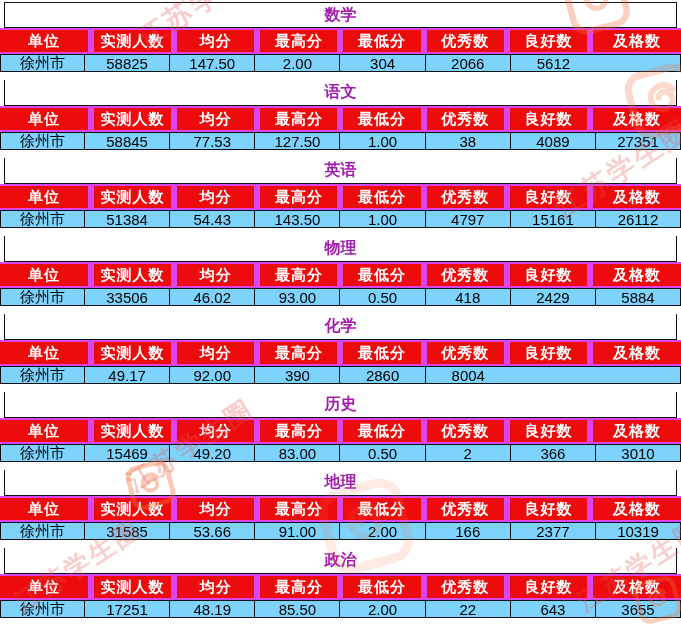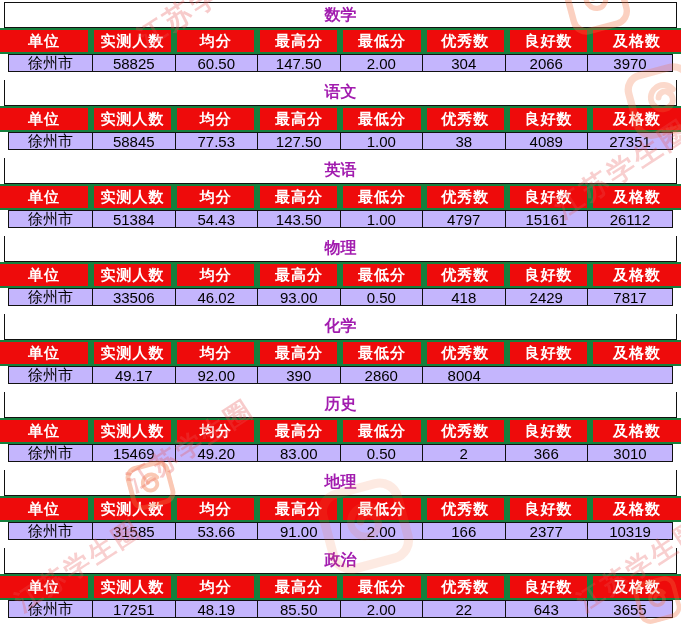--- a/index.html
+++ b/index.html
@@ -30,37 +30,37 @@
     font-size:16px;font-weight:bold;color:#a21caf;
   }
   .section + .section .title-row{border-top:none;}
   .head-row{
     height:26px;
     box-sizing:border-box;
     padding:2px 0;
     display:grid;
     grid-template-columns:88px repeat(6,1fr) 88px;
     column-gap:6px;
-    background:#15803d;
+    background:#d946ef;
   }
   .head-cell{
     background:var(--red);
     color:#fff;
     font-size:15px;font-weight:bold;
     display:flex;align-items:center;justify-content:center;
     letter-spacing:1px;
   }
   .data-row{
     height:18px;
-    margin:0 8px;
+    margin:0 0;
     border:1px solid var(--border);
     box-sizing:border-box;
     display:grid;
     grid-template-columns:84px repeat(6,1fr) 84px;
-    background:#c4b5fd;
+    background:#7dd3fc;
   }
   .data-cell{
     display:flex;align-items:center;justify-content:center;
     font-size:15px;color:#000;
     border-right:1px solid var(--border);
     overflow:hidden;
   }
   .data-cell:last-child{border-right:none;}
   
   .wm-layer{
@@ -90,26 +90,25 @@
         <div class="head-cell">均分</div>
         <div class="head-cell">最高分</div>
         <div class="head-cell">最低分</div>
         <div class="head-cell">优秀数</div>
         <div class="head-cell">良好数</div>
         <div class="head-cell">及格数</div>
       </div>
       <div class="data-row">
         <div class="data-cell">徐州市</div>
         <div class="data-cell">58825</div>
-        <div class="data-cell">60.50</div>
         <div class="data-cell">147.50</div>
         <div class="data-cell">2.00</div>
         <div class="data-cell">304</div>
         <div class="data-cell">2066</div>
-        <div class="data-cell">3970</div>
+        <div class="data-cell">5612</div>
       </div>
     </div>
     <div class="section">
       <div class="title-row">语文</div>
       <div class="head-row">
         <div class="head-cell">单位</div>
         <div class="head-cell">实测人数</div>
         <div class="head-cell">均分</div>
         <div class="head-cell">最高分</div>
         <div class="head-cell">最低分</div>
@@ -164,21 +163,21 @@
         <div class="head-cell">及格数</div>
       </div>
       <div class="data-row">
         <div class="data-cell">徐州市</div>
         <div class="data-cell">33506</div>
         <div class="data-cell">46.02</div>
         <div class="data-cell">93.00</div>
         <div class="data-cell">0.50</div>
         <div class="data-cell">418</div>
         <div class="data-cell">2429</div>
-        <div class="data-cell">7817</div>
+        <div class="data-cell">5884</div>
       </div>
     </div>
     <div class="section">
       <div class="title-row">化学</div>
       <div class="head-row">
         <div class="head-cell">单位</div>
         <div class="head-cell">实测人数</div>
         <div class="head-cell">均分</div>
         <div class="head-cell">最高分</div>
         <div class="head-cell">最低分</div>

